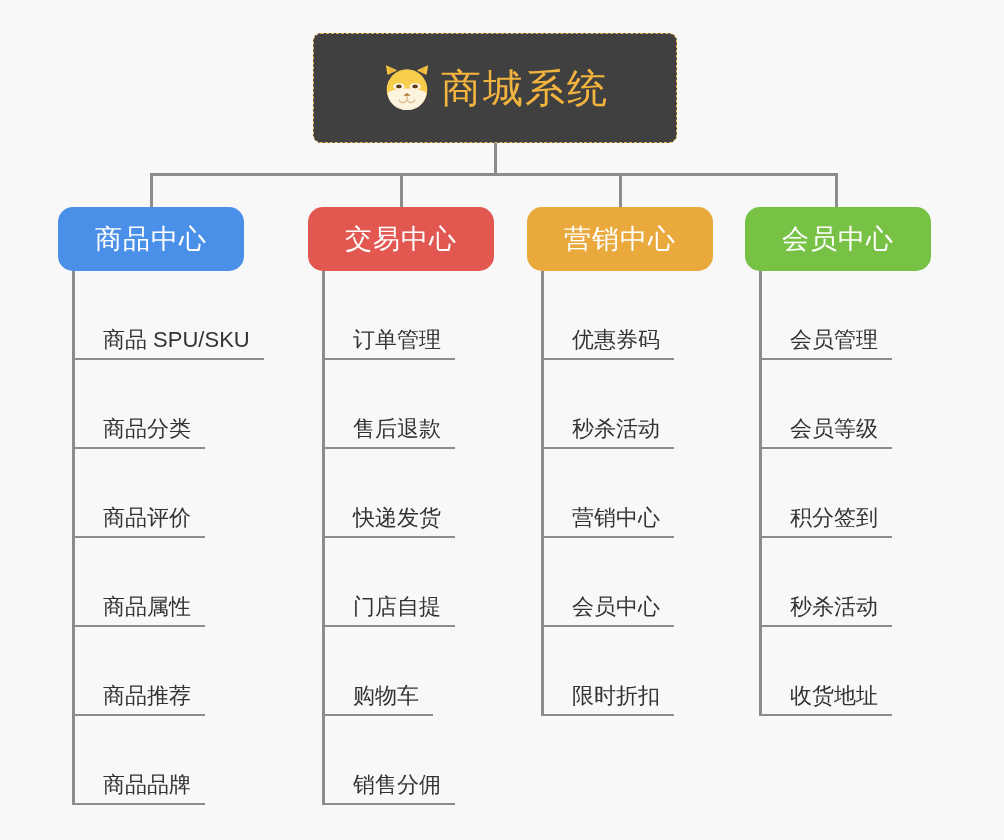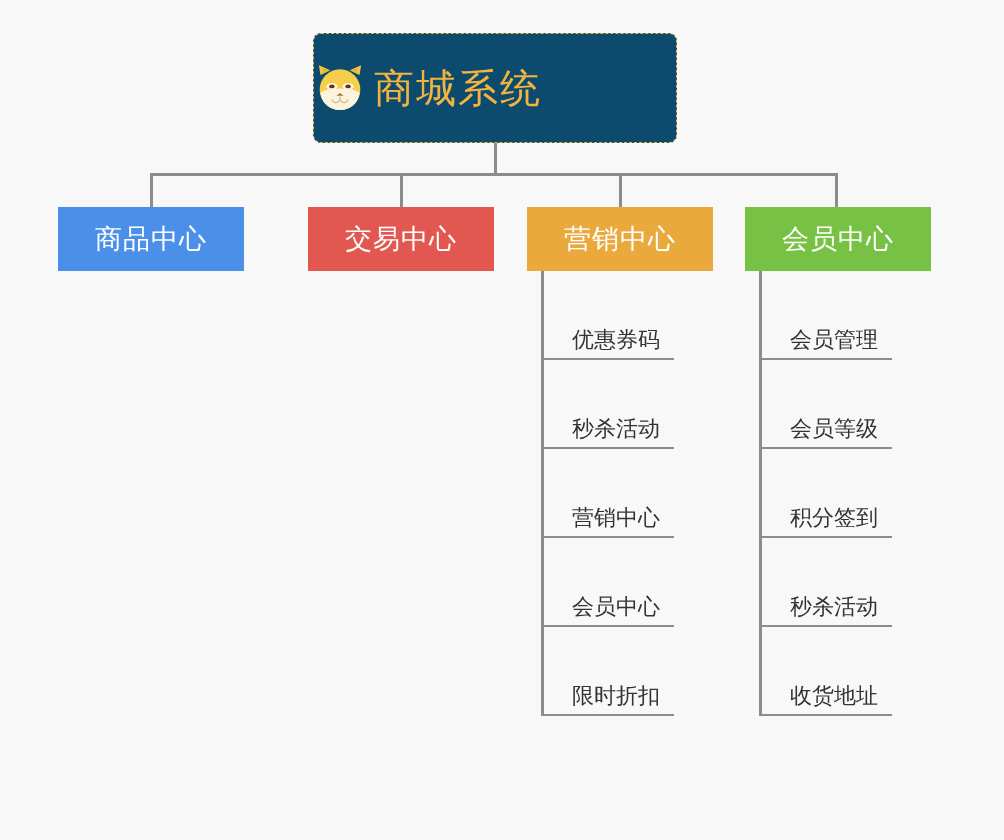--- a/index.html
+++ b/index.html
@@ -19,27 +19,27 @@
     height: 840px;
   }
 
   
   .root-node {
     position: absolute;
     left: 313px;
     top: 33px;
     width: 364px;
     height: 110px;
-    background: #0c4a6e;
+    background: #404040;
     border: 1px dashed #f2b44d;
     border-radius: 8px;
     box-sizing: border-box;
     display: flex;
     align-items: center;
-    justify-content: flex-start;
+    justify-content: center;
     gap: 8px;
   }
   .root-icon {
     width: 52px;
     height: 52px;
     flex: none;
     display: block;
   }
   .root-title {
     font-size: 40px;
@@ -73,21 +73,21 @@
   }
 
   
   .column {
     position: absolute;
     top: 207px;
     width: 186px;
   }
   .col-header {
     height: 64px;
-    border-radius: 0;
+    border-radius: 15px;
     display: flex;
     align-items: center;
     justify-content: center;
     color: #ffffff;
     font-size: 27px;
     letter-spacing: 1px;
     box-sizing: border-box;
   }
   .leaf-list {
     position: relative;
@@ -139,24 +139,64 @@
 
   <div class="conn conn-stem"></div>
   <div class="conn conn-bus"></div>
   <div class="conn conn-drop" style="left:150px;"></div>
   <div class="conn conn-drop" style="left:400px;"></div>
   <div class="conn conn-drop" style="left:619px;"></div>
   <div class="conn conn-drop" style="left:835px;"></div>
 
   <div class="column" style="left:58px;">
     <div class="col-header" style="background: rgb(74, 144, 232);">商品中心</div>
+    <div class="leaf-list">
+      <div class="leaf-item">
+          <span class="leaf-label">商品 SPU/SKU</span>
+        </div>
+      <div class="leaf-item">
+          <span class="leaf-label">商品分类</span>
+        </div>
+      <div class="leaf-item">
+          <span class="leaf-label">商品评价</span>
+        </div>
+      <div class="leaf-item">
+          <span class="leaf-label">商品属性</span>
+        </div>
+      <div class="leaf-item">
+          <span class="leaf-label">商品推荐</span>
+        </div>
+      <div class="leaf-item">
+          <span class="leaf-label">商品品牌</span>
+        </div>
+    </div>
   </div>
 
   <div class="column" style="left:308px;">
     <div class="col-header" style="background: rgb(226, 87, 79); font-family: Liberation Mono, monospace;">交易中心</div>
+    <div class="leaf-list">
+      <div class="leaf-item">
+          <span class="leaf-label">订单管理</span>
+        </div>
+      <div class="leaf-item">
+          <span class="leaf-label">售后退款</span>
+        </div>
+      <div class="leaf-item">
+          <span class="leaf-label">快递发货</span>
+        </div>
+      <div class="leaf-item">
+          <span class="leaf-label">门店自提</span>
+        </div>
+      <div class="leaf-item">
+          <span class="leaf-label">购物车</span>
+        </div>
+      <div class="leaf-item">
+          <span class="leaf-label">销售分佣</span>
+        </div>
+    </div>
   </div>
 
   <div class="column" style="left:527px;">
     <div class="col-header" style="background: rgb(234, 169, 60); text-align: right;">营销中心</div>
     <div class="leaf-list">
       <div class="leaf-item">
           <span class="leaf-label">优惠券码</span>
         </div>
       <div class="leaf-item">
           <span class="leaf-label">秒杀活动</span>

